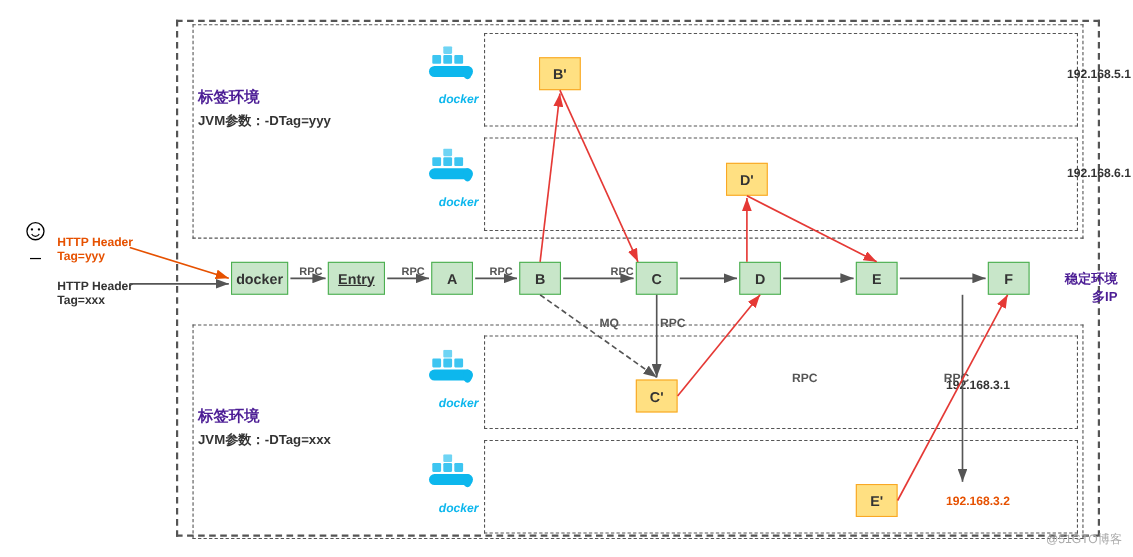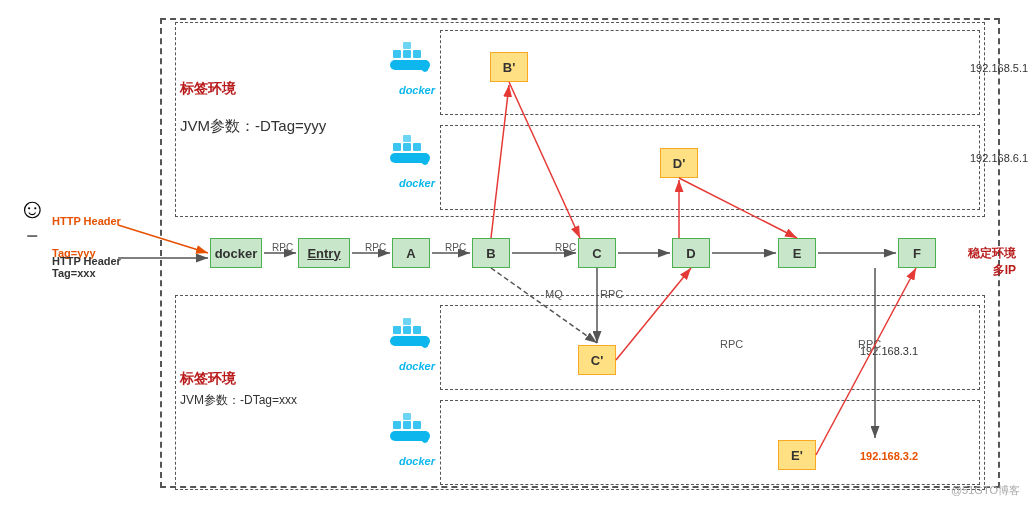--- a/index.html
+++ b/index.html
@@ -108,27 +108,28 @@
       font-size: 13px;
       font-weight: bold;
       color: #333;
     }
 
     
     .label {
       position: absolute;
       font-size: 12px;
       color: #333;
+      font-weight: bold;
     }
 
     .label-bold {
       position: absolute;
       font-size: 14px;
       font-weight: bold;
-      color: #b91c1c;
+      color: #4c1d95;
     }
 
     
     .docker-icon {
       position: absolute;
       text-align: right;
       font-style: italic;
     }
 
     
@@ -175,29 +176,29 @@
   <div class="docker-box docker-box-bot1"></div>
   <div class="docker-box docker-box-bot2"></div>
 
   <div class="person-icon">
     <div style="font-size:28px; line-height:1;">☺</div>
     <div style="font-size:20px;">⎯</div>
   </div>
 
   <div class="label" style="left:52px; top:215px; font-size:11px; font-weight:bold; color:#e65100;">
     <div>HTTP Header</div>
-    <div style="color:#e65100;margin-top:20px;">Tag=yyy</div>
+    <div style="color:#e65100;">Tag=yyy</div>
   </div>
   <div class="label" style="left:52px; top:255px; font-size:11px; font-weight:bold; color:#333;">
     <div>HTTP Header</div>
     <div>Tag=xxx</div>
   </div>
 
   <div class="label-bold" style="left:180px; top:80px;">标签环境</div>
-  <div class="label" style="left:180px; top:102px; font-size:15px;margin-top:15px;">JVM参数：-DTag=yyy</div>
+  <div class="label" style="left:180px; top:102px; font-size:12px;">JVM参数：-DTag=yyy</div>
 
   <div class="label-bold" style="left:180px; top:370px;">标签环境</div>
   <div class="label" style="left:180px; top:392px; font-size:12px;">JVM参数：-DTag=xxx</div>
 
   <div class="label-bold" style="left:968px; top:245px; font-size:12px; text-align:right; line-height:1.4;">稳定环境<br>多IP</div>
 
   <div class="label" style="left:970px; top:62px; font-size:11px;">192.168.5.1</div>
   <div class="label" style="left:970px; top:152px; font-size:11px;">192.168.6.1</div>
   <div class="label" style="left:860px; top:345px; font-size:11px;">192.168.3.1</div>
   <div class="label" style="left:860px; top:450px; font-size:11px; font-weight:bold; color:#e65100;">192.168.3.2</div>

